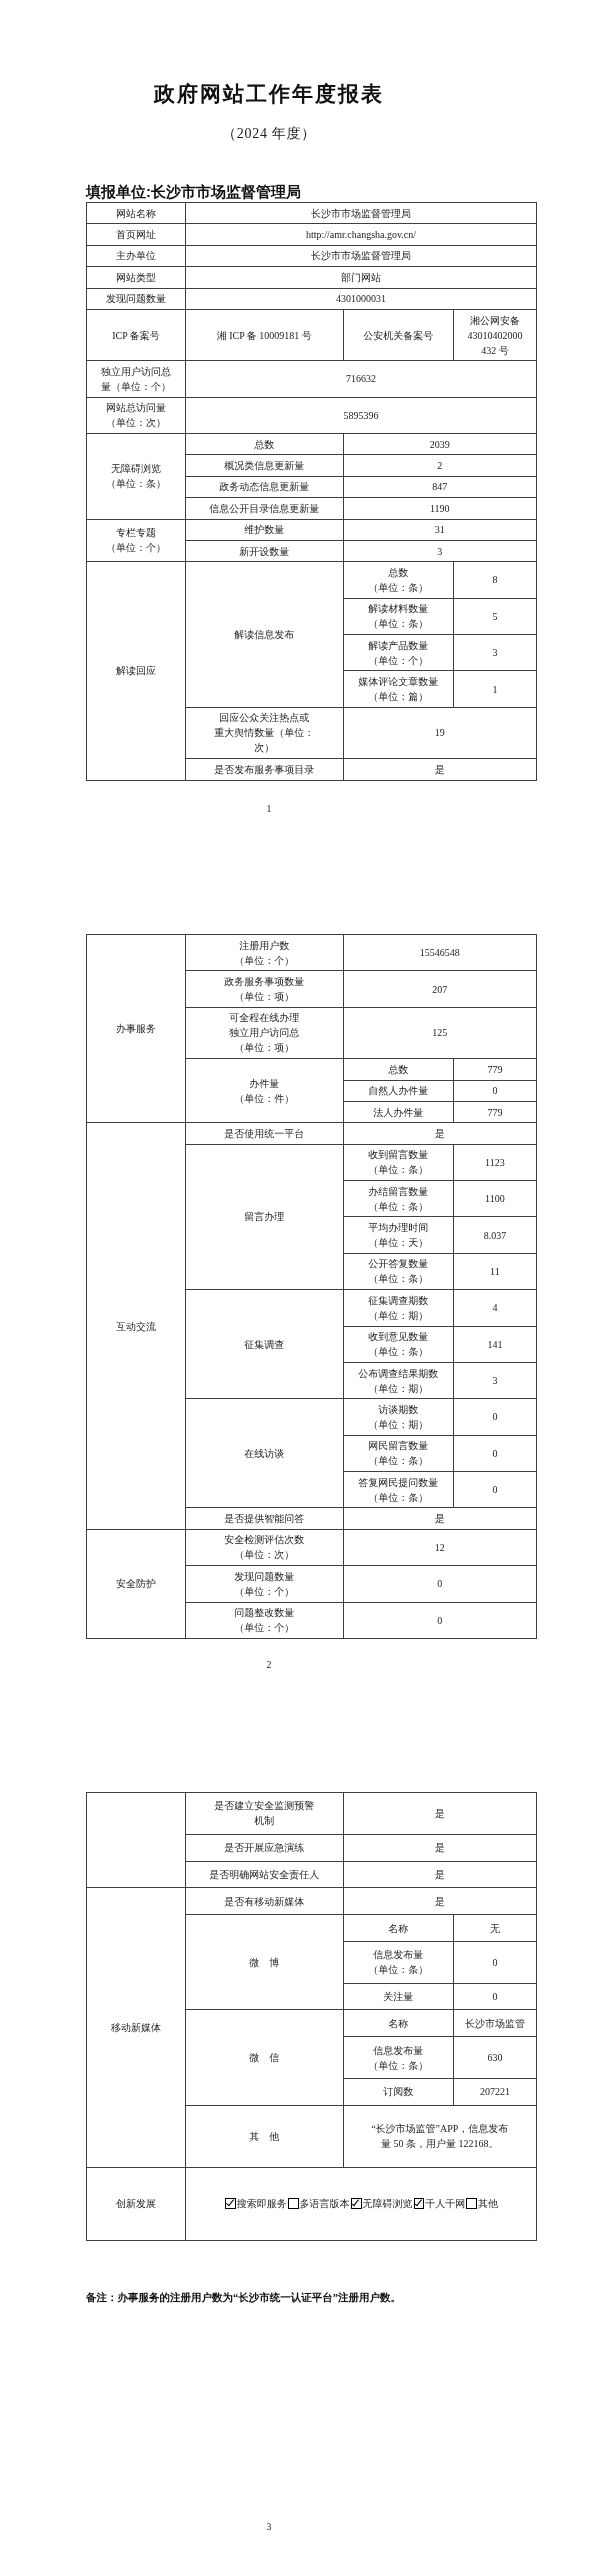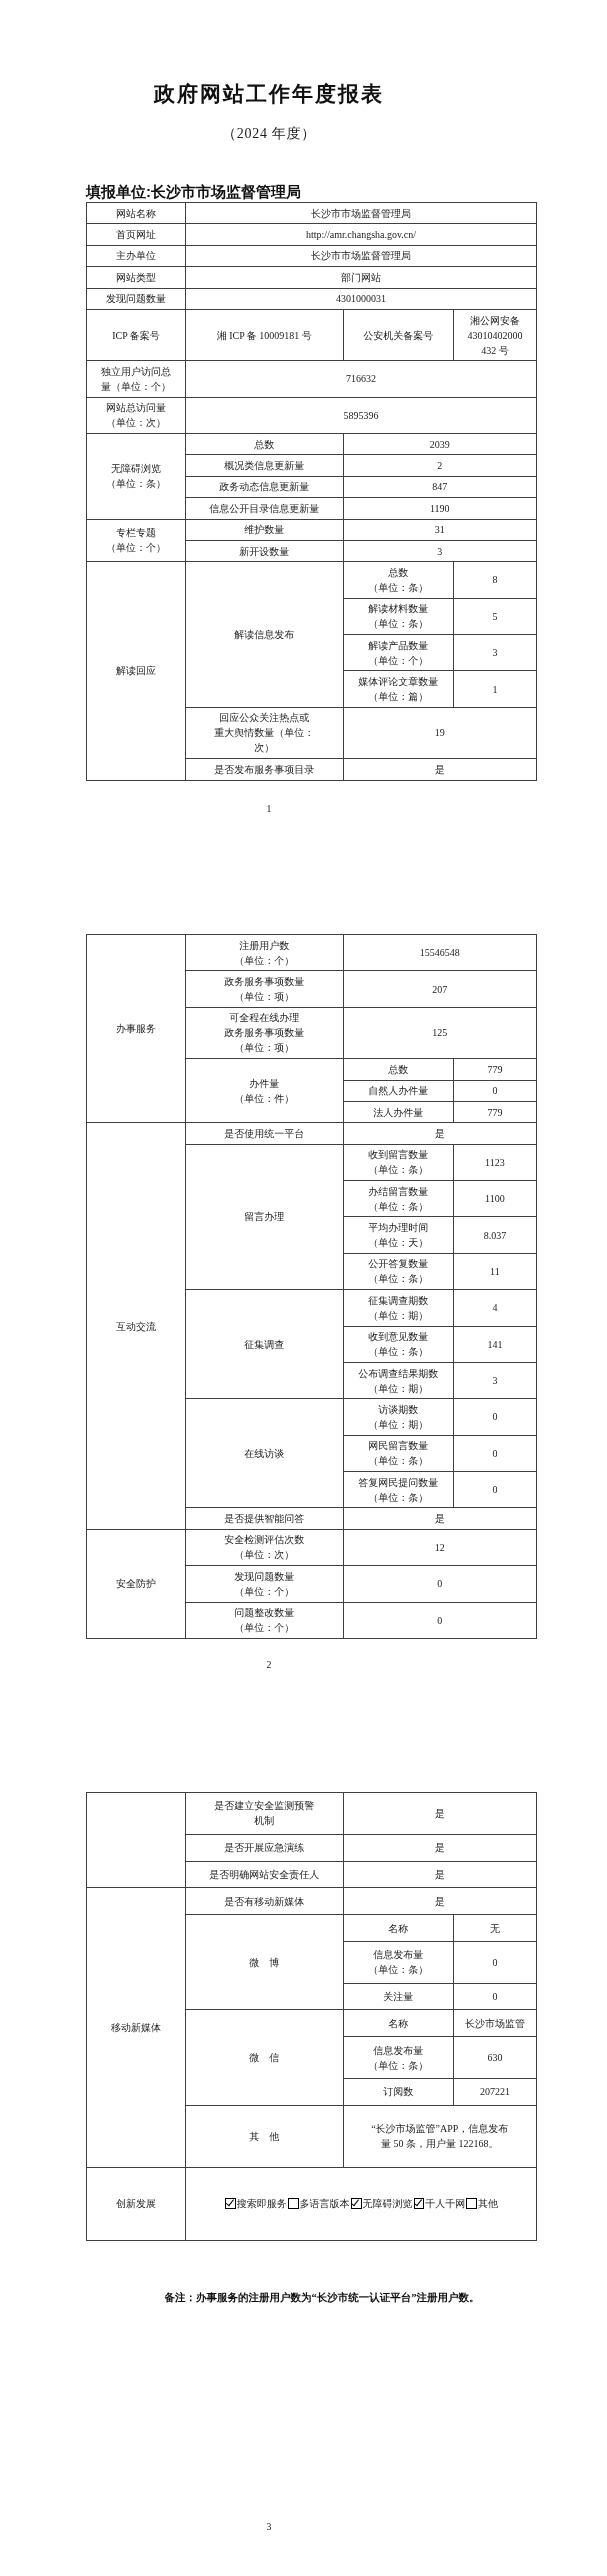--- a/index.html
+++ b/index.html
@@ -14,21 +14,21 @@
     font-family:"Liberation Sans","DejaVu Sans",sans-serif;color:#111;
   }
   .doc-subtitle{top:125px;font-size:14px;letter-spacing:0.7px;}
   .prepared{
     top:183px;left:86px;font-size:15px;font-weight:bold;
     font-family:"Liberation Sans","DejaVu Sans",sans-serif;color:#111;
   }
   .page-num{font-size:9.8px;color:#222;}
   .pn1{top:803px;} .pn2{top:1659px;} .pn3{top:2521px;}
   .note{
-    top:2291px;left:86px;width:472px;font-size:10.5px;font-weight:bold;color:#111;text-align:center;
+    top:2291px;left:86px;width:472px;font-size:10.5px;font-weight:bold;color:#111;
   }
   table.report{
     position:absolute;left:86px;width:451px;border-collapse:collapse;table-layout:fixed;
   }
   table.report, table.report td{border:0.7px solid #3f3f3f;}
   table.report td{
     text-align:center;vertical-align:middle;font-size:10px;line-height:1.5;
     white-space:pre-line;overflow:hidden;color:#1c1c1c;
   }
   #t1{top:202px;} #t1 td{padding:2.7px 3.4px;}
@@ -178,21 +178,21 @@
 （单位：个）</td>
         <td colspan="2">15546548</td>
       </tr>
       <tr>
         <td>政务服务事项数量
 （单位：项）</td>
         <td colspan="2">207</td>
       </tr>
       <tr>
         <td>可全程在线办理
-政务服务事项数量
+独立用户访问总
 （单位：项）</td>
         <td colspan="2">125</td>
       </tr>
       <tr>
         <td rowspan="3">办件量
 （单位：件）</td>
         <td>总数</td>
         <td>779</td>
       </tr>
       <tr>

